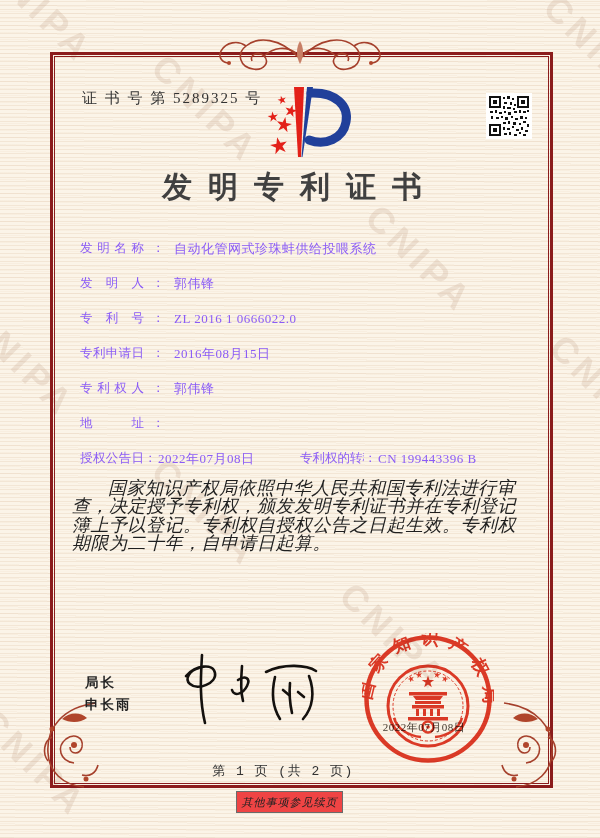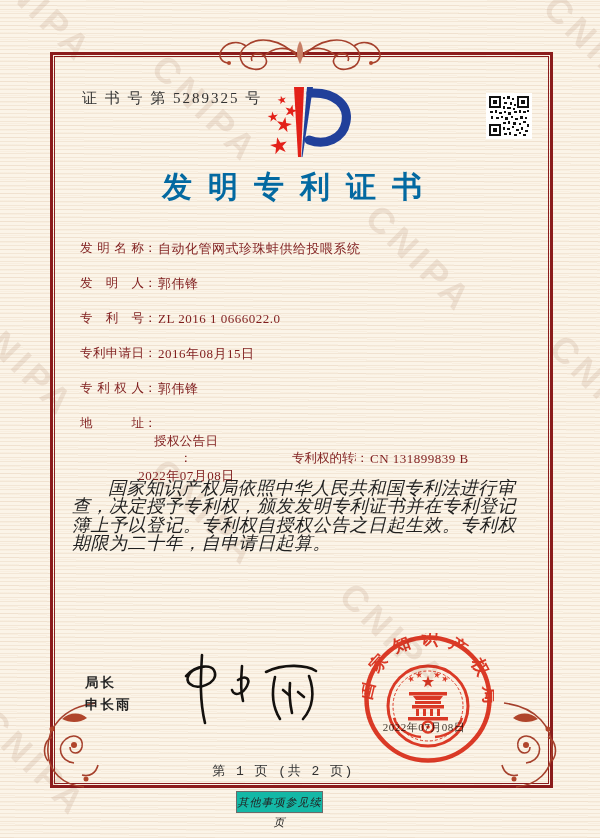--- a/index.html
+++ b/index.html
@@ -40,34 +40,34 @@
   .o-bl{left:34px;top:697px;}
   .o-br{left:496px;top:697px;transform:scaleX(-1);}
   .cert-no{
     position:absolute;z-index:4;left:82px;top:89px;
     font-size:15px;letter-spacing:2px;color:#333;
   }
   .logo{position:absolute;z-index:4;left:246px;top:84px;}
   .qr{position:absolute;z-index:4;left:486px;top:93px;background:#fff;}
   .title{
     position:absolute;z-index:4;left:0;right:0;top:167px;text-align:center;
-    font-size:30px;font-weight:bold;color:#0369a1;
+    font-size:30px;font-weight:bold;color:#404040;
     letter-spacing:16px;
   }
   .fields{position:absolute;z-index:4;left:80px;top:231px;width:450px;}
-  .frow{height:35px;display:flex;align-items:center;font-size:13px;color:#7f1d1d;}
+  .frow{height:35px;display:flex;align-items:center;font-size:13px;color:#8b5cf6;gap:8px;}
   .flabel{
     display:inline-block;width:64px;font-size:12.5px;
     text-align:justify;text-align-last:justify;text-justify:inter-character;
     white-space:nowrap;overflow:hidden;
   }
   .fcolon{display:inline-block;width:13px;font-size:12.5px;}
   .fvalue{margin-left:1px;letter-spacing:0.5px;white-space:nowrap;}
   .pair{display:flex;align-items:center;}
-  .pair1{width:212px;flex-direction:column;}
+  .pair1{width:212px;}
   .legal{
     position:absolute;z-index:4;left:72px;top:479px;width:458px;
     font-size:18px;line-height:18.4px;font-style:italic;color:#1f1f1f;
   }
   .legal p{margin:0;text-indent:2em;letter-spacing:0.5px;}
   .officer{
     position:absolute;z-index:4;left:85px;top:672px;
     font-family:"Liberation Sans","DejaVu Sans",sans-serif;
     font-size:13.5px;font-weight:600;color:#222;line-height:21.5px;letter-spacing:2px;
   }
@@ -75,22 +75,22 @@
   .seal-date{
     position:absolute;z-index:4;left:368px;top:720px;width:112px;text-align:center;
     font-size:11px;color:#42392f;letter-spacing:0.5px;
   }
   .seal{position:absolute;z-index:5;left:362px;top:633px;opacity:0.92;mix-blend-mode:multiply;}
   .page-info{
     position:absolute;z-index:4;left:183px;top:762px;width:200px;text-align:center;
     font-size:13px;color:#333;letter-spacing:1.5px;font-family:Liberation Mono, monospace;
   }
   .cont-box{
-    position:absolute;z-index:4;left:236px;top:791px;width:87px;height:22px;
-    background:#14b8a6;border:1px solid #6b6b6b;box-sizing:border-box;
+    position:absolute;z-index:4;left:236px;top:791px;width:107px;height:22px;
+    background:#ef4444;border:1px solid #6b6b6b;box-sizing:border-box;
     font-size:11px;font-style:italic;line-height:20px;text-align:center;color:#222;
     letter-spacing:1px;
   }
 </style>
 </head>
 <body>
 
 <svg width="0" height="0" style="position:absolute">
   <defs>
     <polygon id="star" points="0,-1 0.225,-0.309 0.951,-0.309 0.363,0.118 0.588,0.809 0,0.382 -0.588,0.809 -0.363,0.118 -0.951,-0.309 -0.225,-0.309"></polygon>
@@ -273,21 +273,21 @@
     </div>
     <div class="frow">
       <span class="pair pair1">
         <span class="flabel">授权公告日</span>
           <span class="fcolon">：</span>
           <span class="fvalue">2022年07月08日</span>
       </span>
       <span class="pair">
         <span class="flabel">专利权的转移</span>
           <span class="fcolon">：</span>
-          <span class="fvalue">CN 131899839 B</span>
+          <span class="fvalue">CN 199443396 B</span>
       </span>
     </div>
   </div>
 
   <div class="legal">
     <p>国家知识产权局依照中华人民共和国专利法进行审查，决定授予专利权，颁发发明专利证书并在专利登记簿上予以登记。专利权自授权公告之日起生效。专利权期限为二十年，自申请日起算。</p>
   </div>
 
   <div class="officer">
     <div>局长</div>

